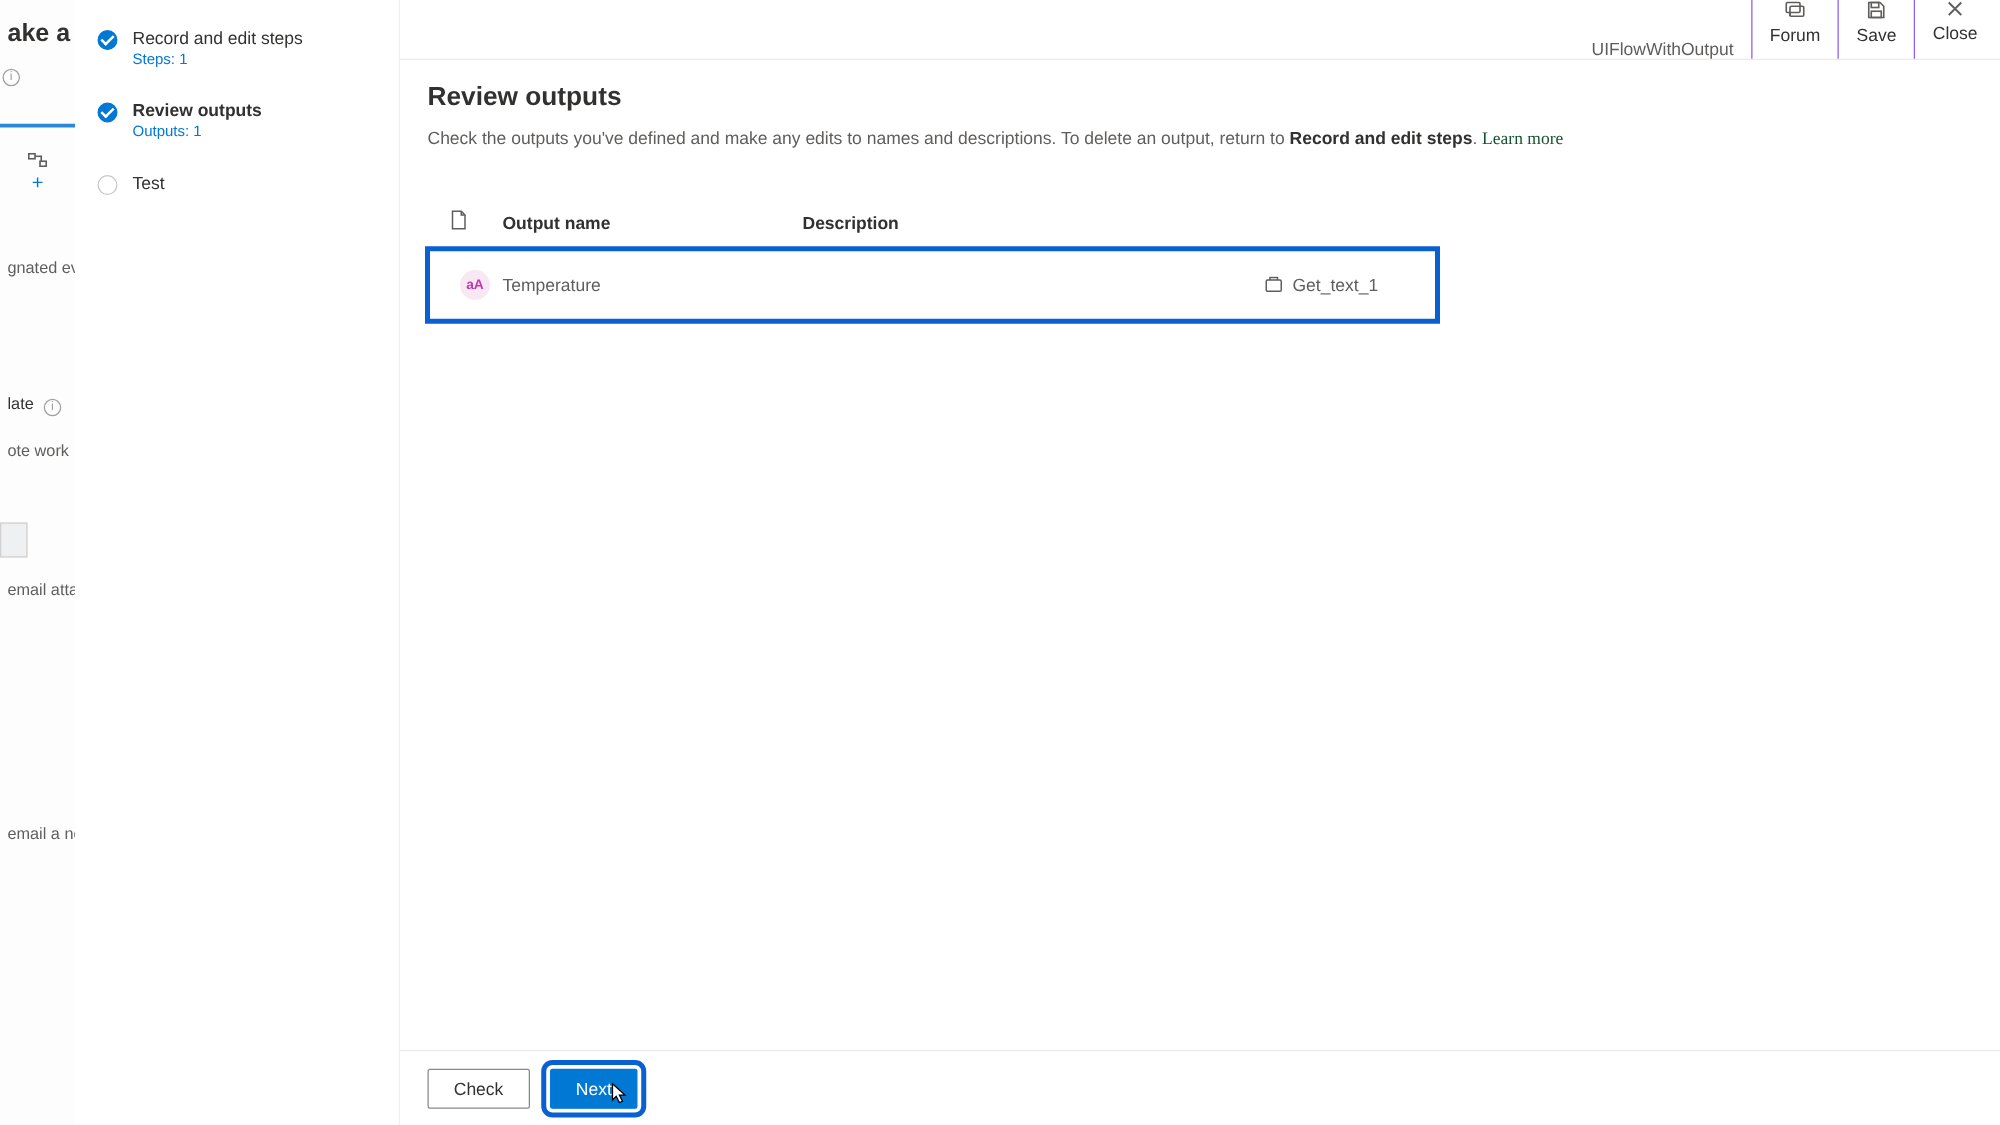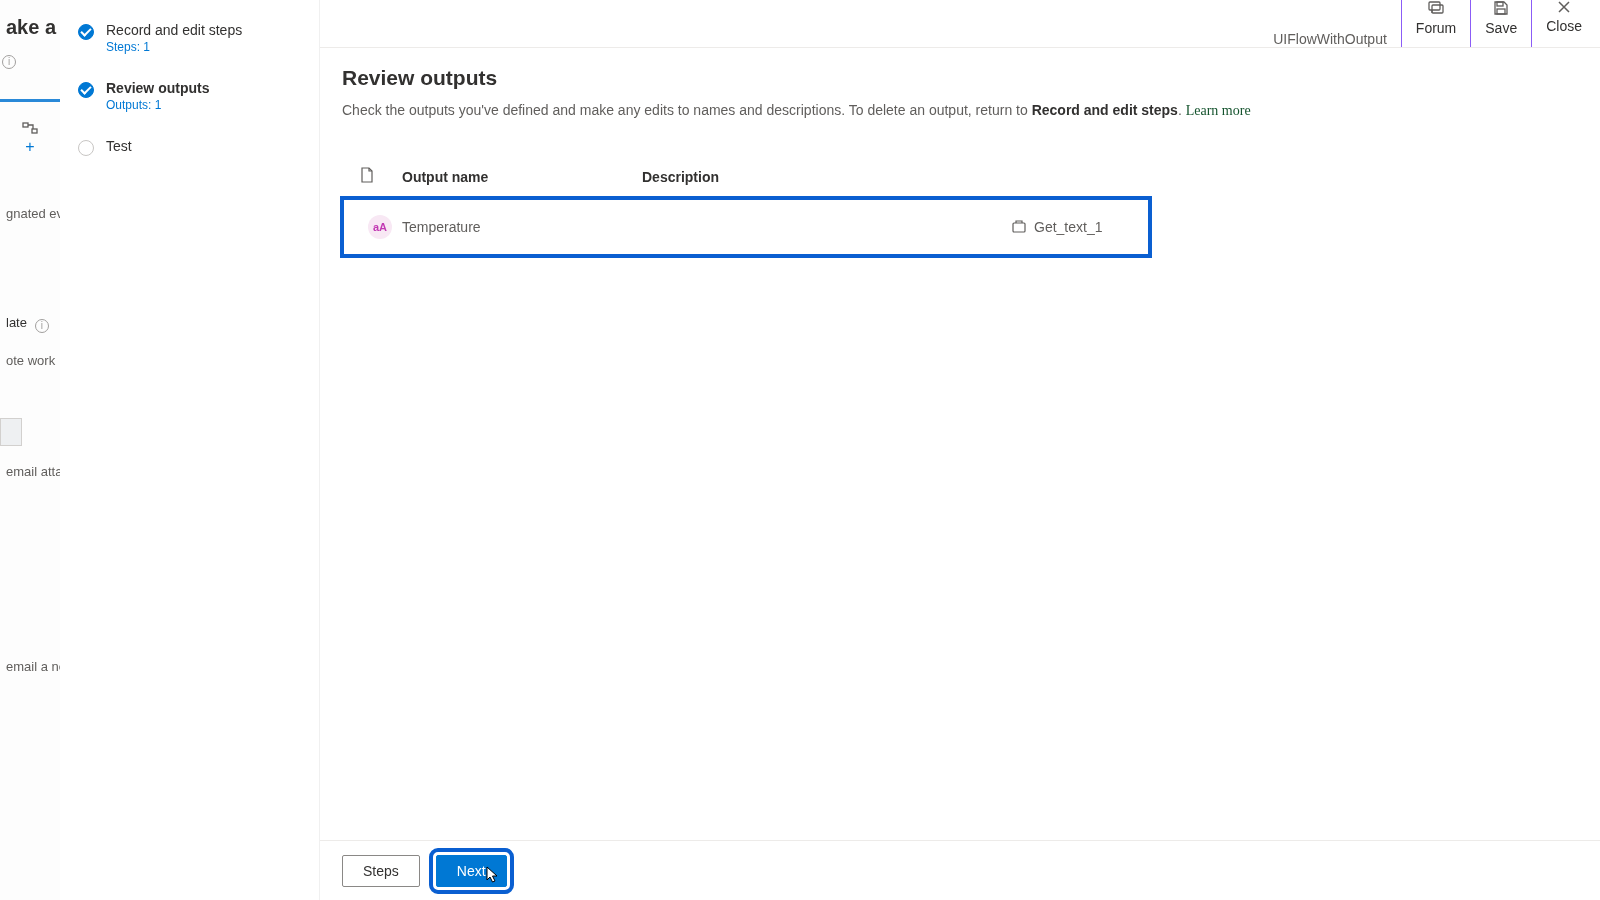--- a/index.html
+++ b/index.html
@@ -373,20 +373,20 @@
               <path d="M4 3 V1 h6 v2"></path>
             </svg>
             <span>Get_text_1</span>
           </div>
         </div>
       </div>
   </div>
 </div>
 
 <div class="footer">
-  <div class="btn secondary">Steps</div>
+  <div class="btn secondary">Check</div>
   <div class="btn primary">
     <span>Next</span>
     <svg class="cursor" width="14" height="18" viewBox="0 0 14 18">
       <path d="M1 1 L1 14 L4 11 L6.5 16 L9 15 L6.5 10 L11 10 Z" fill="#fff" stroke="#000" stroke-width="1"></path>
     </svg>
   </div>
 </div>
 
 </body></html>

